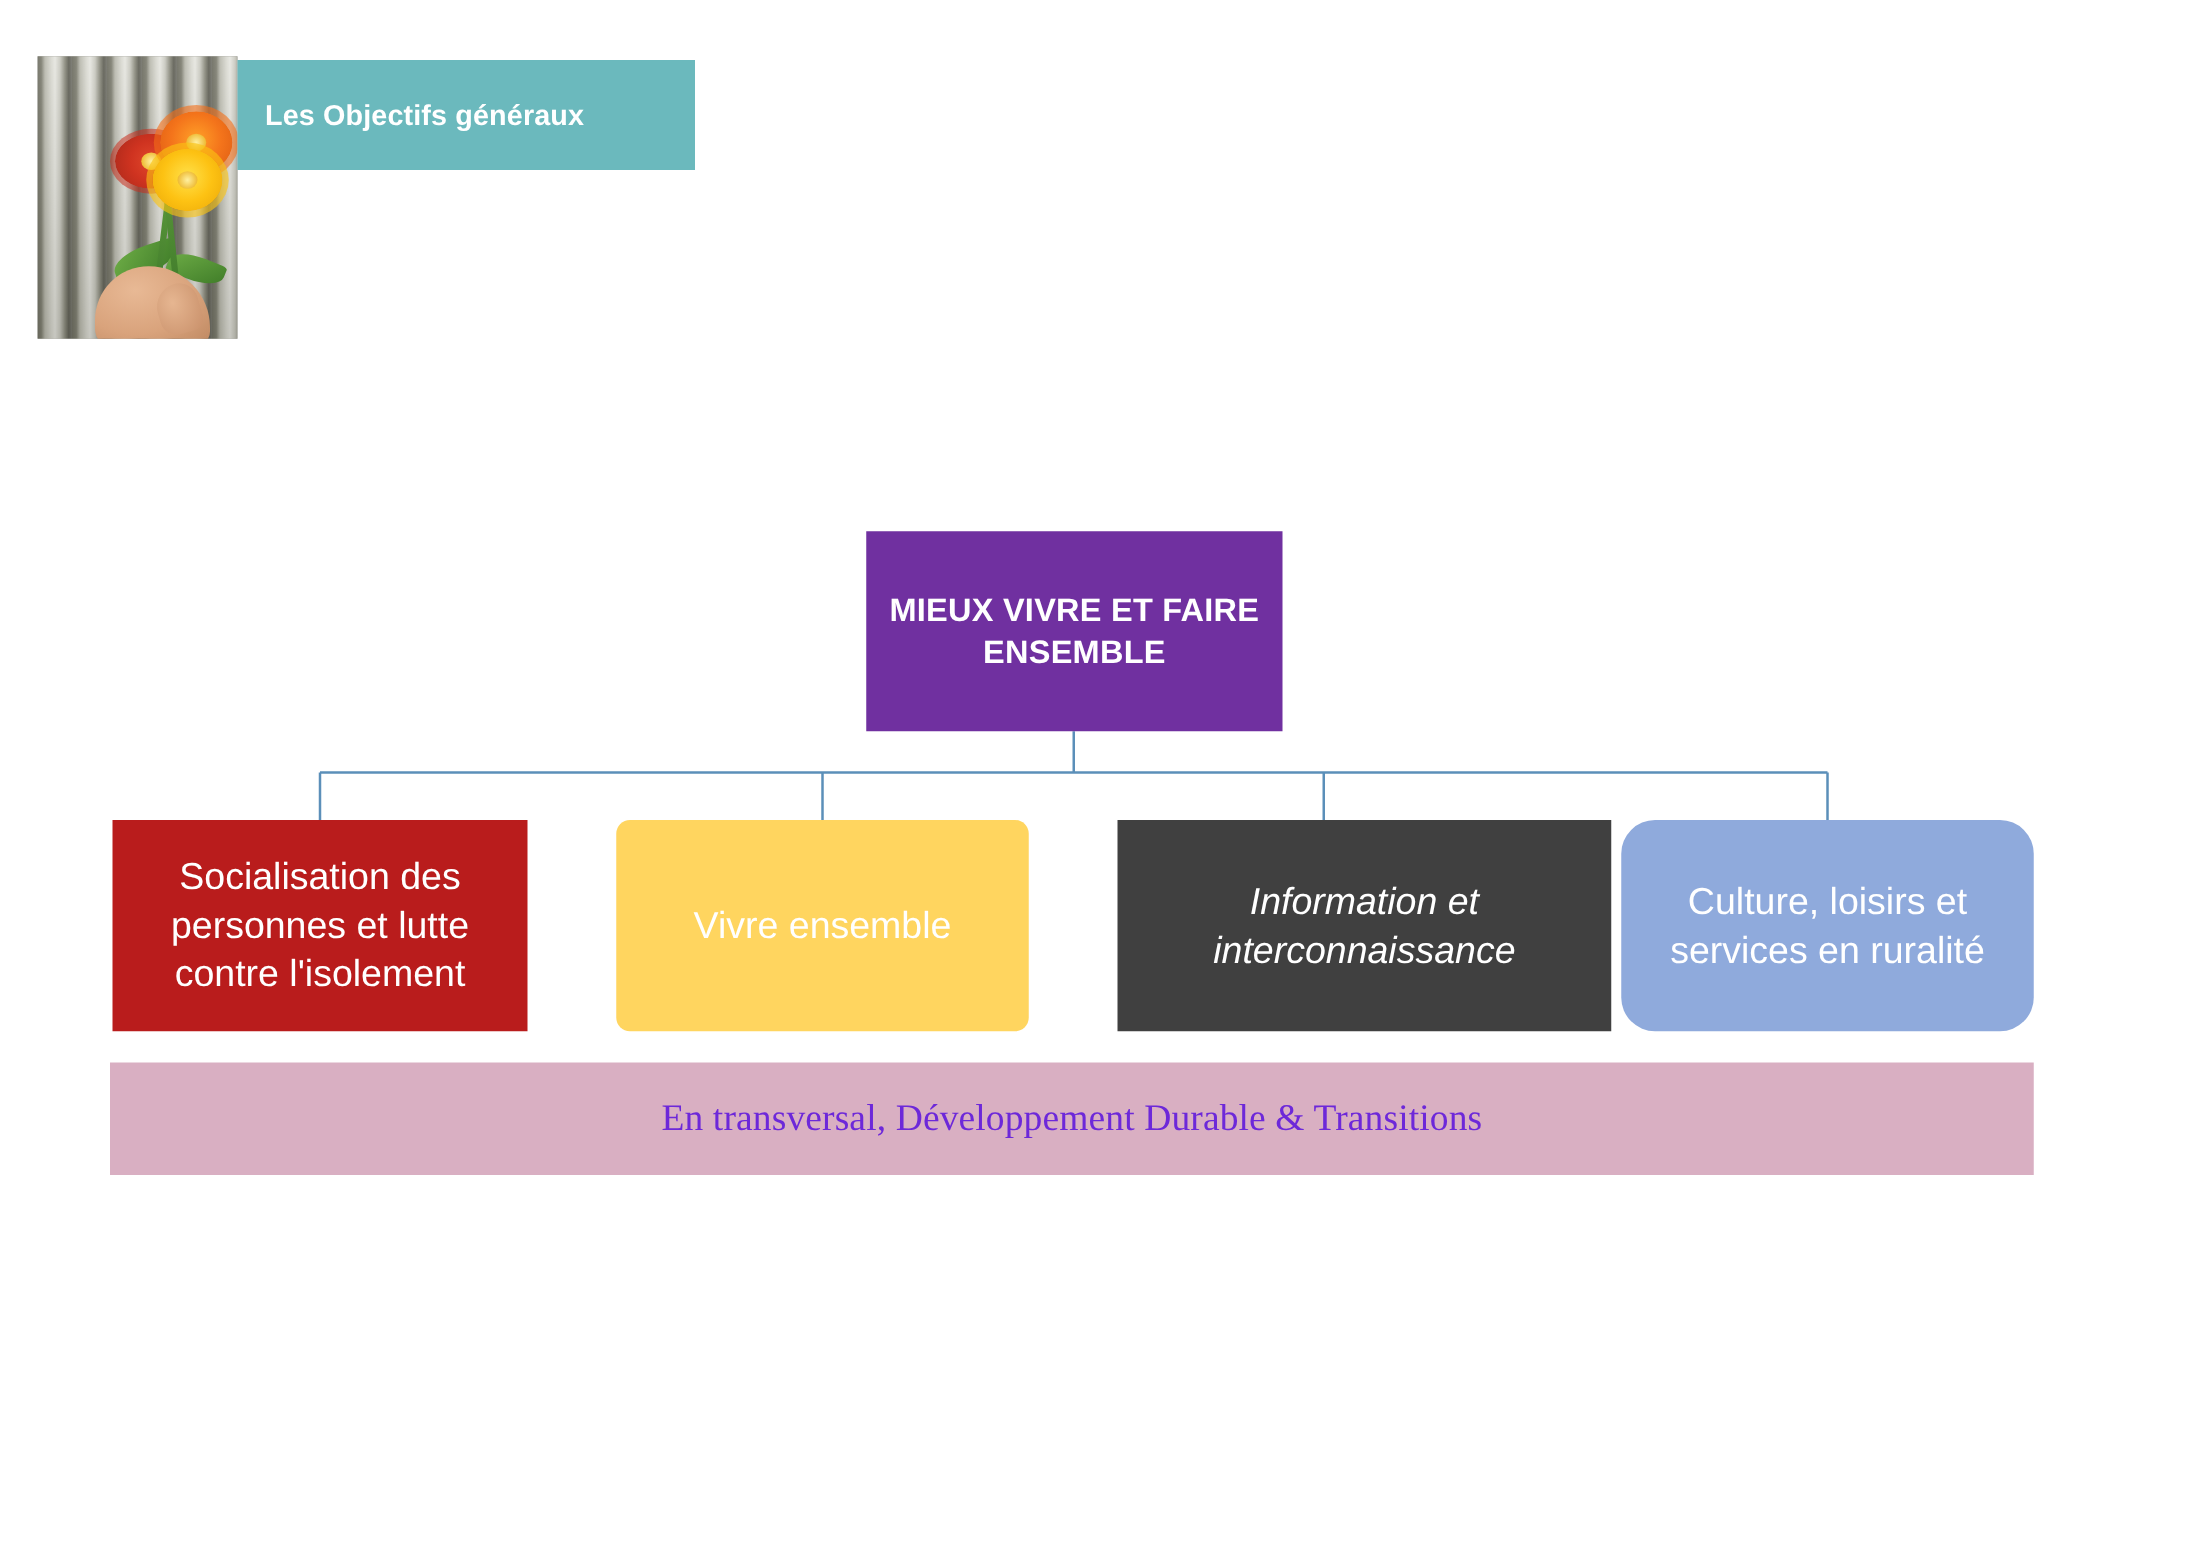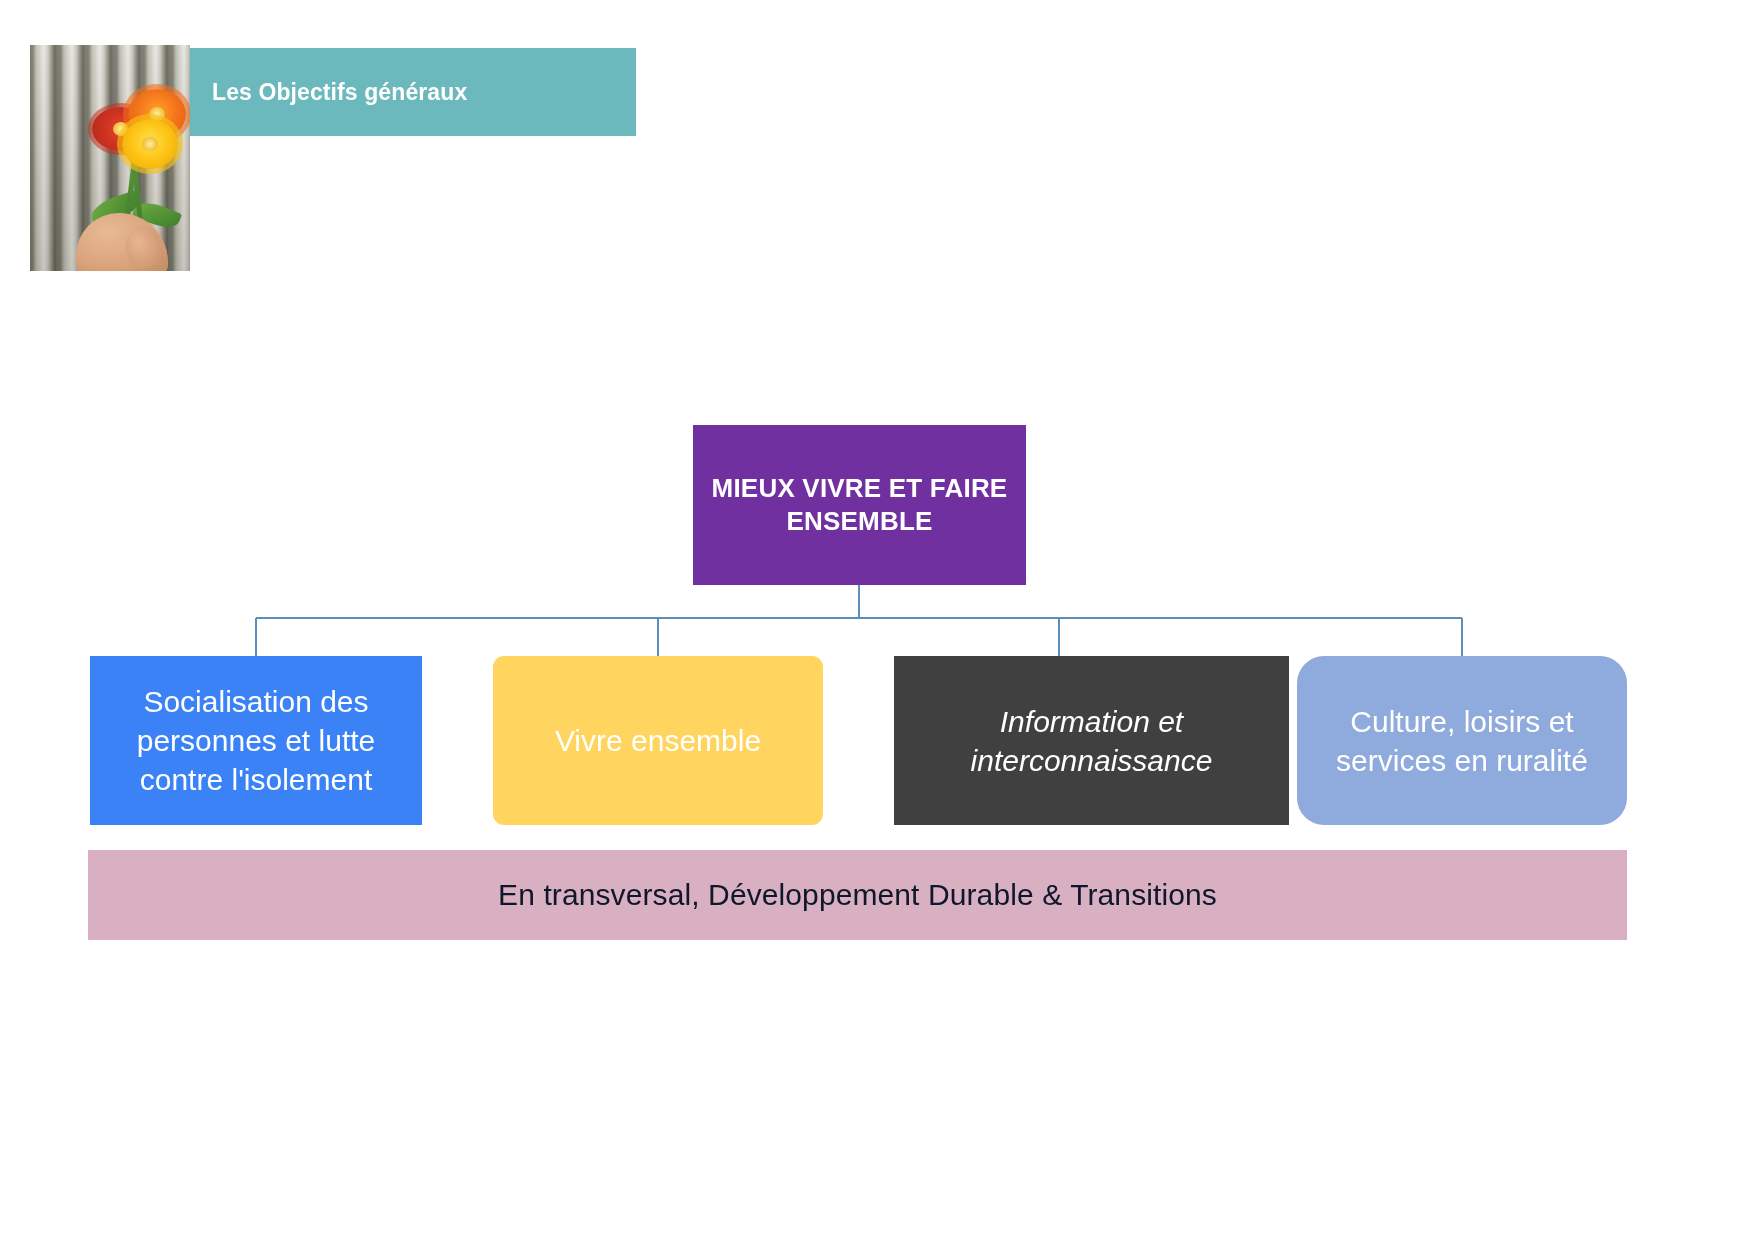--- a/index.html
+++ b/index.html
@@ -68,21 +68,21 @@
     left:92px;top:74px;width:56px;height:50px;
     background:radial-gradient(circle at 50% 45%,#ffe14a 0%,#fdc213 50%,#eaa606 100%);
     box-shadow:0 0 0 5px rgba(250,196,18,.62);
   }
   .bloom-core{
     position:absolute;width:16px;height:14px;border-radius:50%;
     background:radial-gradient(circle,#fff0a0,#e8a70c);
   }
 
   .title-banner{
-    position:absolute;left:190px;top:48px;width:446px;height:88px;
+    position:absolute;left:190px;top:48px;width:366px;height:88px;
     background:#6bb9bd;
     display:flex;align-items:center;
   }
   .title-banner span{
     color:#ffffff;font-size:23px;font-weight:700;
     letter-spacing:.1px;margin-left:22px;
   }
 
   
   .connectors{position:absolute;left:0;top:0;width:1754px;height:1240px;pointer-events:none;}
@@ -99,33 +99,33 @@
   }
 
   
   .leaf-box{
     position:absolute;top:656px;height:169px;
     display:flex;align-items:center;justify-content:center;text-align:center;
   }
   .leaf-box span{
     color:#ffffff;font-size:30px;line-height:1.3;padding:0 10px;font-weight:400;
   }
-  .leaf-box.b0{left:90px;width:332px;background:#3b82f6;}
+  .leaf-box.b0{left:90px;width:332px;background:#b91c1c;}
   .leaf-box.b1{left:493px;width:330px;background:#FFD55F;border-radius:11px;}
   .leaf-box.b2{left:894px;width:395px;background:#404040;font-style:italic;}
   .leaf-box.b3{left:1297px;width:330px;background:#8FAADC;border-radius:27px;}
 
   
   .transversal{
     position:absolute;left:88px;top:850px;width:1539px;height:90px;
     background:#D9AFC2;
     display:flex;align-items:center;justify-content:center;
   }
   .transversal span{
-    color:#0f172a;font-size:30px;font-weight:400;letter-spacing:.1px;
+    color:#6d28d9;font-size:30px;font-weight:400;letter-spacing:.1px;font-family:Liberation Serif, serif;
   }
 </style>
 </head>
 <body>
 
 <div class="stage">
 
   <div class="header-photo">
     <div class="fence"></div>
     <div class="fence-shade"></div>

